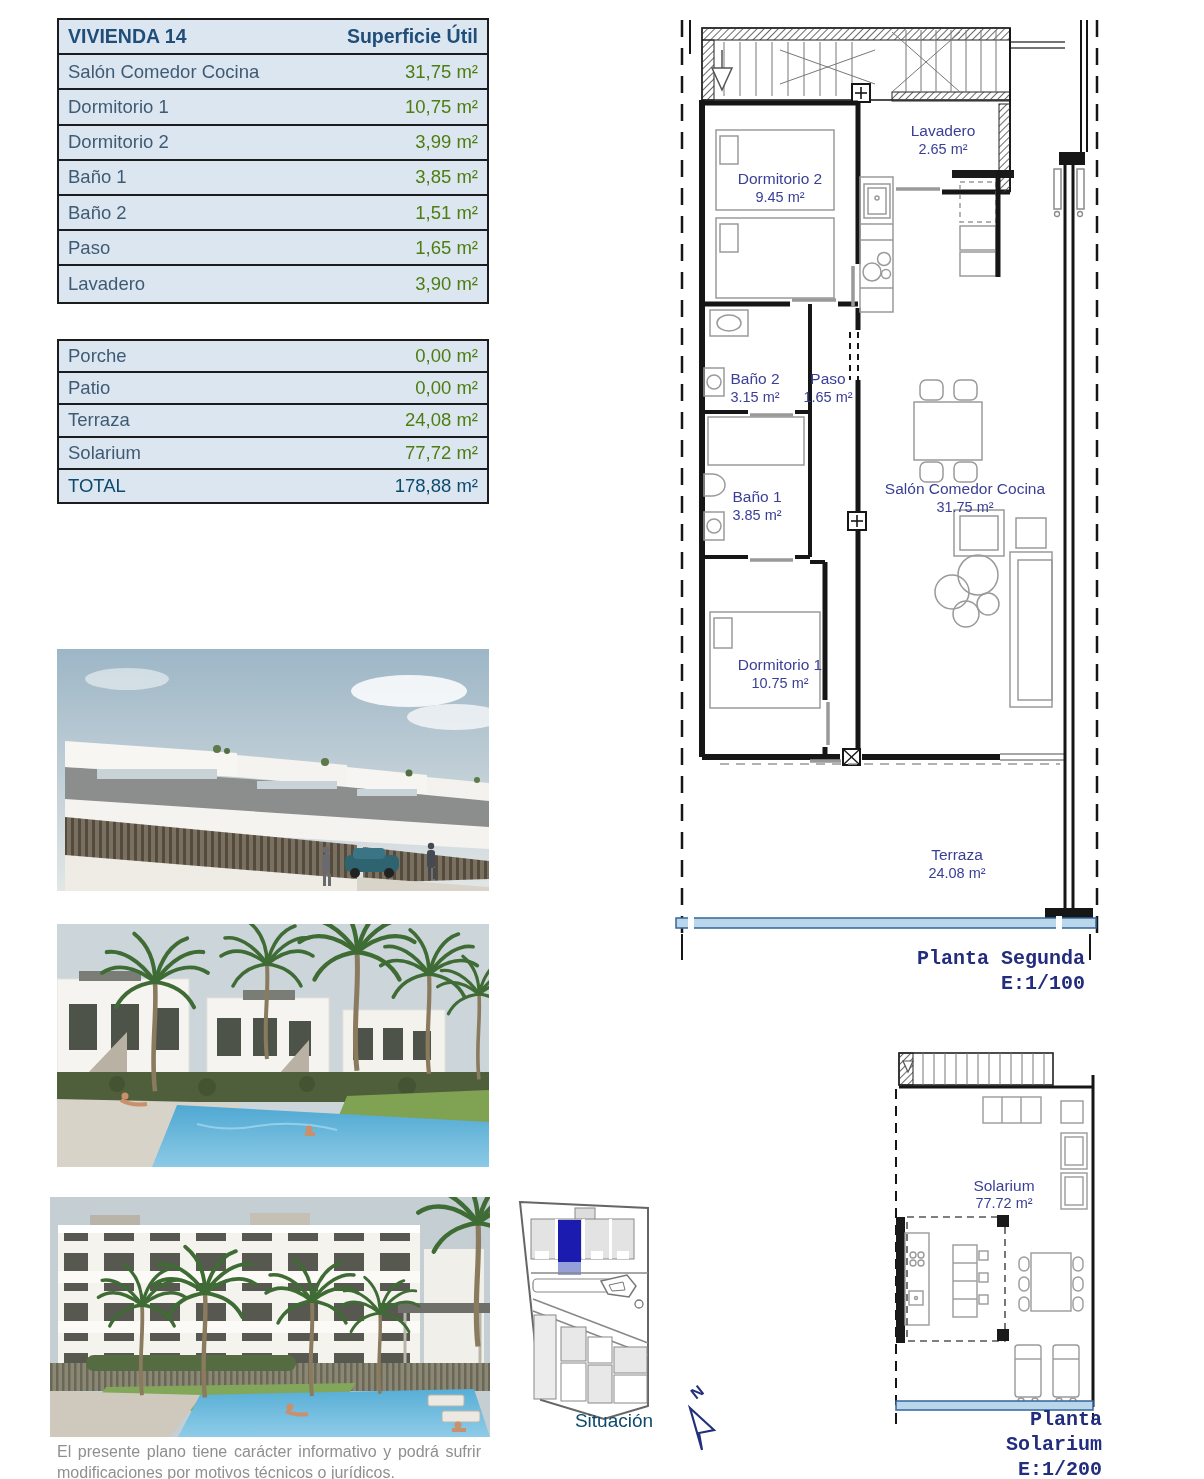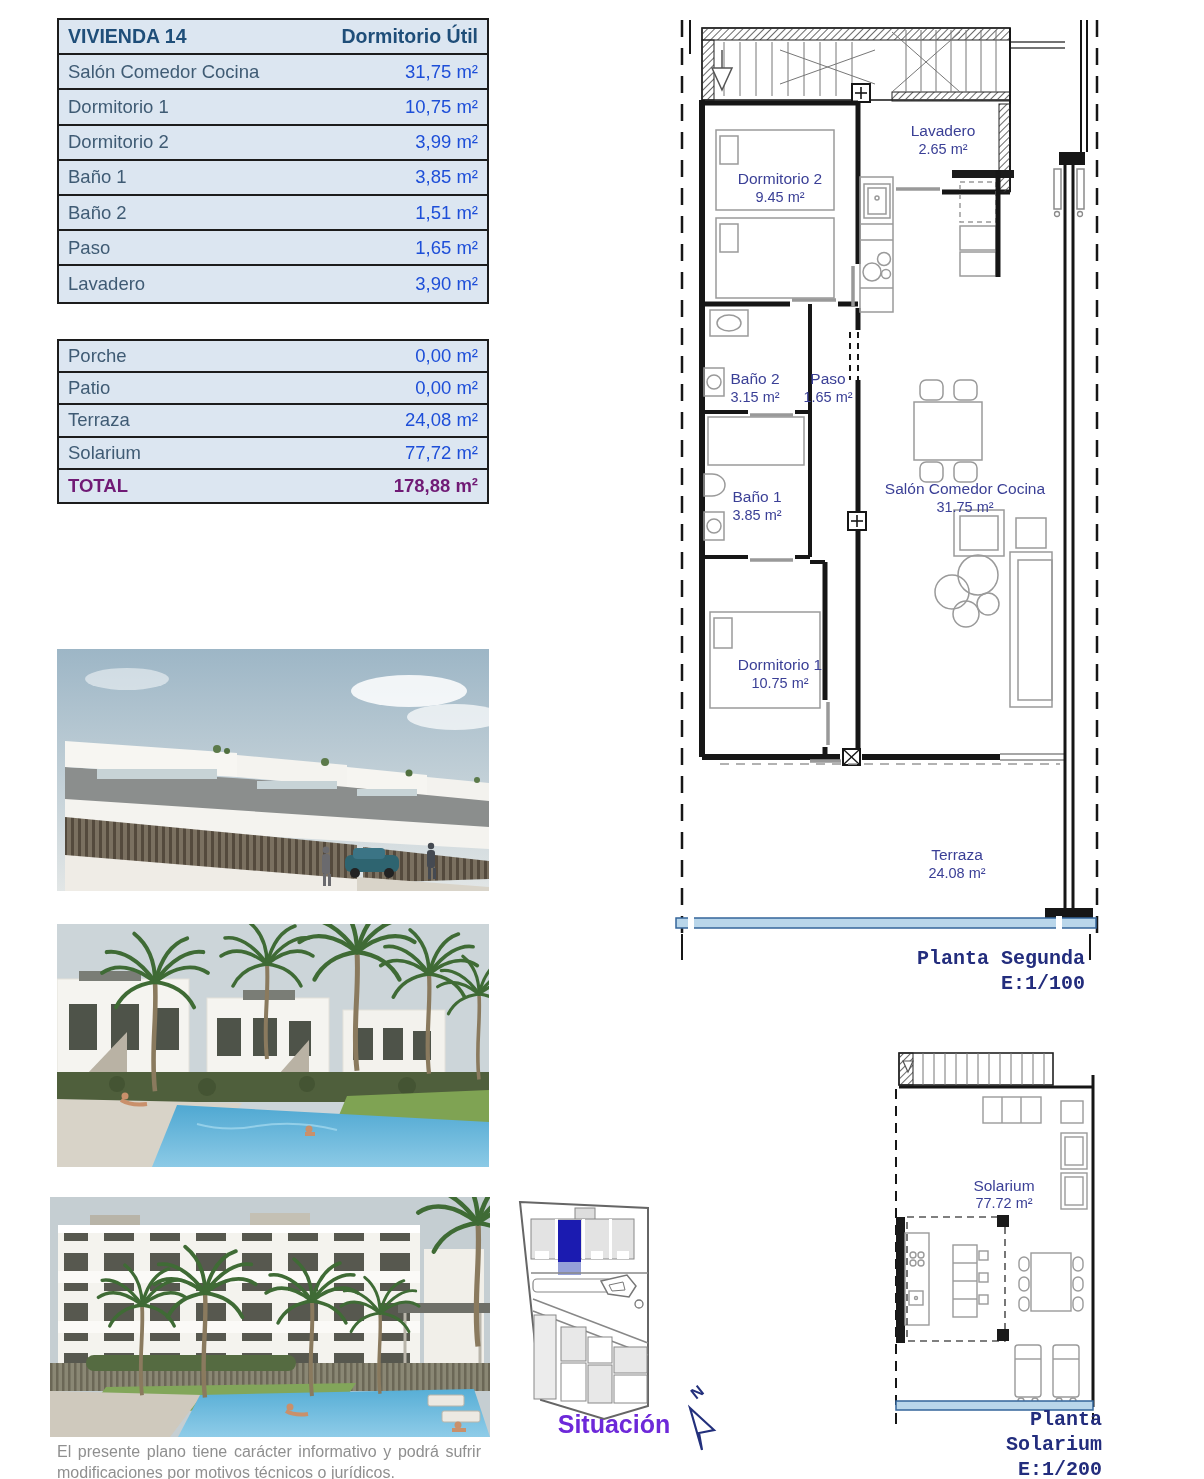--- a/index.html
+++ b/index.html
@@ -4,51 +4,51 @@
 <style>
   html,body{margin:0;padding:0;background:#fff;}
   .page{position:relative;width:1204px;height:1479px;background:#ffffff;
         font-family:"Liberation Sans",sans-serif;overflow:hidden;}
   
   .tbl{position:absolute;box-sizing:border-box;border:2px solid #1c1c1c;background:#dce6f1;}
   .tbl .row{display:flex;justify-content:space-between;align-items:center;
             box-sizing:border-box;padding:12px 9px;border-bottom:2px solid #1c1c1c;}
   .tbl .row:last-child{border-bottom:none;}
   .tbl .lbl{color:#3f5b74;font-size:18.5px;}
-  .tbl .val{color:#1d4ed8;font-size:18.5px;}
+  .tbl .val{color:#4d7c0f;font-size:18.5px;}
   .tbl .hdr .lbl,.tbl .hdr .val{color:#1f4e79;font-weight:bold;font-size:19.5px;}
-  .tbl .total .lbl,.tbl .total .val{color:#701a75;font-weight:bold;}
+  .tbl .total .lbl,.tbl .total .val{color:#0c4a6e;font-weight:normal;}
   #tbl-vivienda{left:57px;top:18px;width:432px;}
   #tbl-vivienda .row{height:35.2px;}
   #tbl-totales{left:57px;top:339px;width:432px;}
   #tbl-totales .row{height:32.2px;}
   
   .photo{position:absolute;display:block;}
   
   .plan-title{position:absolute;text-align:right;color:#232d7d;font-weight:bold;
               font-size:20px;line-height:1.25;font-family:Liberation Mono, monospace;}
   
   .situ-label{position:absolute;left:544px;top:1410px;width:140px;text-align:center;
-              color:#6d28d9;font-weight:bold;font-size:25px;}
+              color:#0c4a6e;font-weight:normal;font-size:19px;}
   
   .footer{position:absolute;left:57px;top:1441px;width:424px;color:#8f8f8f;
           font-size:16px;line-height:1.32;text-align:justify;}
   svg text{font-family:"Liberation Sans",sans-serif;}
   .room-label{fill:#3a3f96;font-size:15.5px;}
   .room-area{fill:#3a3f96;font-size:14.5px;}
 </style>
 </head>
 <body>
 
 <div class="page">
 
   <div class="tbl" id="tbl-vivienda">
     <div class="row hdr">
       <span class="lbl">VIVIENDA 14</span>
-      <span class="val">Dormitorio Útil</span>
+      <span class="val">Superficie Útil</span>
     </div>
     <div class="row">
       <span class="lbl">Salón Comedor Cocina</span>
       <span class="val">31,75 m²</span>
     </div>
     <div class="row">
       <span class="lbl">Dormitorio 1</span>
       <span class="val">10,75 m²</span>
     </div>
     <div class="row">

